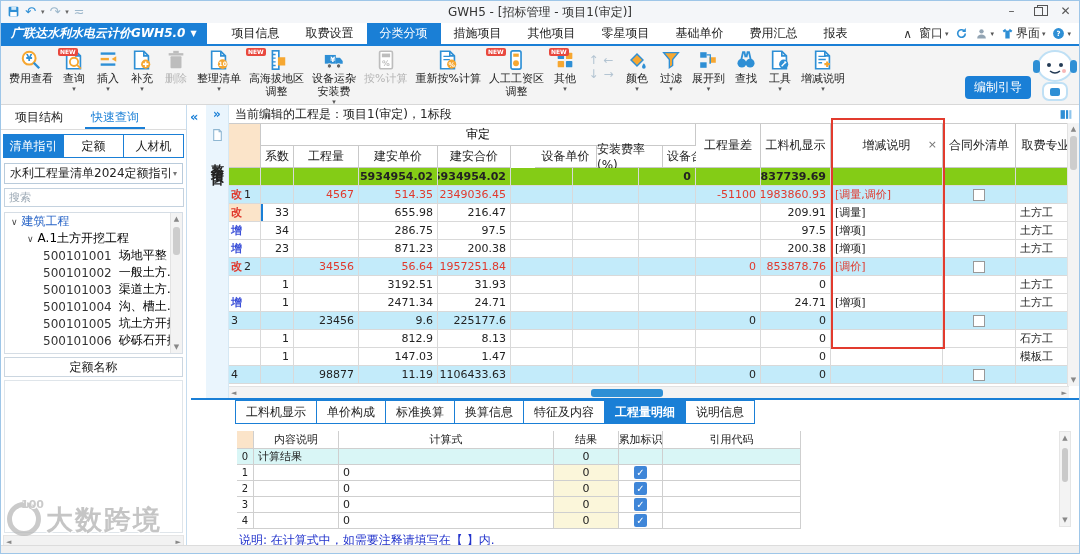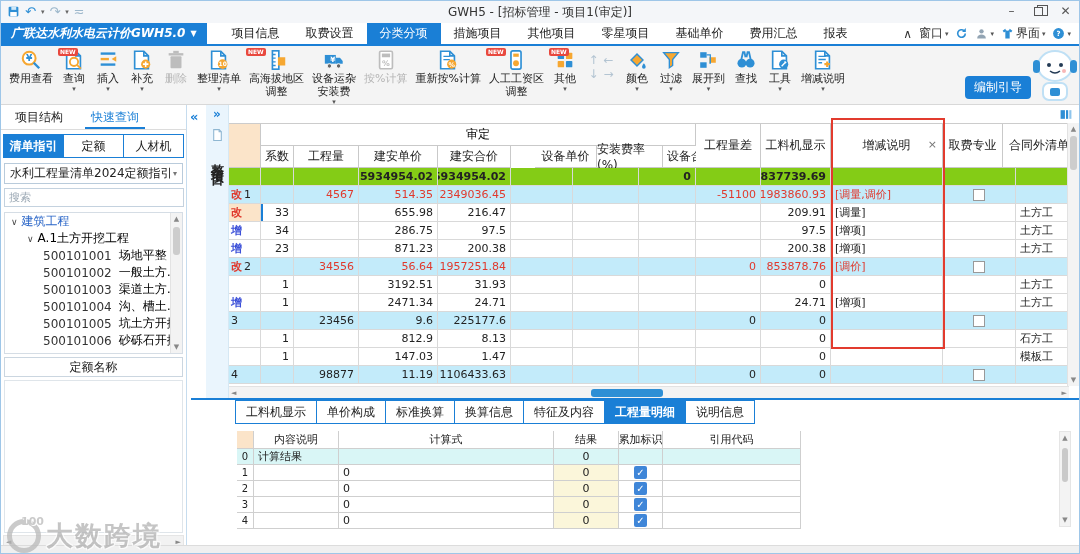--- a/index.html
+++ b/index.html
@@ -44,21 +44,21 @@
 .robot{position:absolute;right:0;top:44px;z-index:3;}
 
 
 .sidebar{position:absolute;left:0;top:104px;width:186px;bottom:0;background:#fff;border-right:1px solid #c6dcee;}
 .side-tabs{height:25px;display:flex;align-items:stretch;border-bottom:1px solid #dcdcdc;}
 .side-tab{font-size:12px;padding:0 14px;display:flex;align-items:center;position:relative;color:#222;}
 .side-tab.active{color:#1a7fd6;}
 .side-tab.active::after{content:"";position:absolute;left:8px;right:8px;bottom:0;height:2px;background:#1a7fd6;}
 .sub-tabs{display:flex;margin:4px 2px 0 2px;height:24px;}
 .sub-tab{flex:1;border:1px solid #1a7fd6;font-size:12px;display:flex;align-items:center;justify-content:center;color:#222;background:#fff;margin-left:-1px;}
-.sub-tab.active{background:#1a7fd6;color:#fff;font-weight:bold;margin-left:0;text-align:center;}
+.sub-tab.active{background:#1a7fd6;color:#fff;font-weight:normal;margin-left:0;text-align:center;}
 .side-dd{position:absolute;left:3px;right:3px;top:58px;height:21px;border:1px solid #b9cbdb;display:flex;align-items:center;font-size:12px;padding:0 5px;justify-content:space-between;color:#222;background:#fff;}
 .side-dd .car{font-size:8px;color:#777;}
 .side-search{position:absolute;left:3px;right:3px;top:83px;height:19px;border:1px solid #c4d2df;font-size:11px;padding:0 4px;color:#333;background:#fff;outline:none;width:180px;}
 .side-search::placeholder{color:#9aa7b3;}
 .tree{position:absolute;left:3px;right:3px;top:107px;height:142px;border:1px solid #d5dde5;overflow:hidden;background:#fff;}
 .tree-row{height:17px;display:flex;align-items:center;font-size:12px;white-space:nowrap;}
 .tree-arrow{font-size:9px;color:#444;margin-right:4px;}
 .tree-code{color:#333;margin-right:7px;}
 .tree-scroll{position:absolute;right:0;top:0;bottom:0;width:12px;background:#f3f3f3;border-left:1px solid #e3e3e3;font-size:7px;color:#888;text-align:center;}
 .tree-thumb{position:absolute;left:2px;right:2px;top:14px;height:28px;background:#cdcdcd;border-radius:3px;}
@@ -130,21 +130,21 @@
 .bc.res{background:#fbf6da;}
 .cbc{width:13px;height:13px;background:#3f86d8;border-radius:2px;color:#fff;font-size:10px;line-height:13px;text-align:center;}
 .bnote{position:absolute;left:238px;top:531px;font-size:12px;color:#2233cc;}
 .bvscroll{position:absolute;left:1058px;top:430px;width:12px;height:96px;background:#f3f3f3;border:1px solid #e5e5e5;font-size:7px;color:#888;text-align:center;}
 .bvscroll .thumb{position:absolute;left:2px;right:2px;top:16px;height:34px;background:#c9c9c9;border-radius:3px;}
 .bvscroll .ua{position:absolute;top:2px;left:0;right:0;}
 .bvscroll .da{position:absolute;bottom:2px;left:0;right:0;}
 .statusbar{position:absolute;left:0;right:0;bottom:0;height:8px;background:#f0f0f0;border-top:1px solid #dcdcdc;}
 
 
-.wm{position:absolute;left:6px;top:517px;display:flex;align-items:center;gap:5px;opacity:.75;z-index:9;pointer-events:none;}
+.wm{position:absolute;left:6px;top:501px;display:flex;align-items:flex-start;gap:5px;opacity:.75;z-index:9;pointer-events:none;}
 .wm-logo{width:34px;height:34px;border:5px solid #b9b9b9;border-radius:50%;position:relative;}
 .wm-logo::after{content:"100";position:absolute;top:-9px;left:9px;font-size:11px;font-weight:bold;color:#b9b9b9;background:transparent;text-shadow:1px 1px 0 #fff;}
 .wm-text{font-size:27px;color:#b2b2b2;font-weight:bold;letter-spacing:2px;text-shadow:1px 1px 0 #fff,-1px -1px 0 #fff,1px -1px 0 #fff,-1px 1px 0 #fff;}
 </style>
 </head>
 <body>
 
 <div class="app">
 
   <div class="tbar">
@@ -521,20 +521,21 @@
 
   <div class="strip">
     <span class="exp">»</span>
     <span class="doc"><svg width="13" height="14" viewBox="0 0 24 24">
           <path d="M5 2h10l4 4v16H5z" fill="#fff" stroke="#8fb7d2" stroke-width="2"></path>
           <path d="M15 2v4h4" fill="none" stroke="#8fb7d2" stroke-width="2"></path>
         </svg></span>
     <span class="strip-label">整个项目</span>
   </div>
 
+  <div class="infobar">当前编辑的工程是：项目1(审定)，1标段</div>
   <span class="layout-ico"><svg width="14" height="13" viewBox="0 0 24 24">
         <rect x="2" y="4" width="8" height="16" fill="#2e8fd5"></rect>
         <rect x="12" y="4" width="4" height="16" fill="#2e8fd5"></rect>
         <rect x="18" y="4" width="4" height="16" fill="#8fc5ec"></rect>
       </svg></span>
 
   <div class="mtable">
     <div class="mhead">
         <div class="hc corner"></div>
         <div class="groupwrap" style="width: 435px;">
@@ -545,22 +546,22 @@
             <div class="hc" style="width: 79px;">建安单价</div>
             <div class="hc" style="width: 73px;">建安合价</div>
             <div class="hc" style="width: 62px; margin-left: 24px;">设备单价</div>
             <div class="hc" style="width: 66px;">安装费率(%)</div>
             <div class="hc" style="width: 57px;">设备合价</div>
           </div>
         </div>
         <div class="hc mergecell" style="width: 65px;">工程量差</div>
         <div class="hc mergecell" style="width: 70px;">工料机显示</div>
         <div class="hc mergecell" style="width: 112px;">增减说明<div class="zjsm-x">×</div></div>
+        <div class="hc mergecell" style="width: 73px;">合同外清单</div>
         <div class="hc mergecell" style="width: 60px;">取费专业</div>
-        <div class="hc mergecell" style="width: 73px;">合同外清单</div>
       </div>
     <div>
         <div class="mrow total">
           <div class="mc lab"></div>
           <div class="mc cell-xs num" style="width: 33px;"></div>
           <div class="mc cell-gcl num" style="width: 65px;"></div>
           <div class="mc cell-jadj num" style="width: 79px;">5934954.02</div>
           <div class="mc cell-jahj num" style="width: 73px;">5934954.02</div>
           <div class="mc cell-sbdj num" style="width: 62px;"></div>
           <div class="mc cell-azfl num" style="width: 66px;"></div>
@@ -838,20 +839,21 @@
           <div class="bc" style="width: 85px;"></div>
           <div class="bc" style="width: 215px;">0</div>
           <div class="bc ctr res" style="width: 65px;">0</div>
           <div class="bc ctr" style="width: 44px;">
             <div class="cbc">✓</div>
           </div>
           <div class="bc" style="width: 138px;"></div>
         </div>
       </div>
   </div>
+  <div class="bnote">说明: 在计算式中，如需要注释请填写在【 】内.</div>
   <div class="bvscroll">
       <span class="ua">▲</span>
       <div class="thumb"></div>
       <span class="da">▼</span>
     </div>
 
   <div class="statusbar"></div>
 
   <div class="wm">
     <span class="wm-logo"></span>

